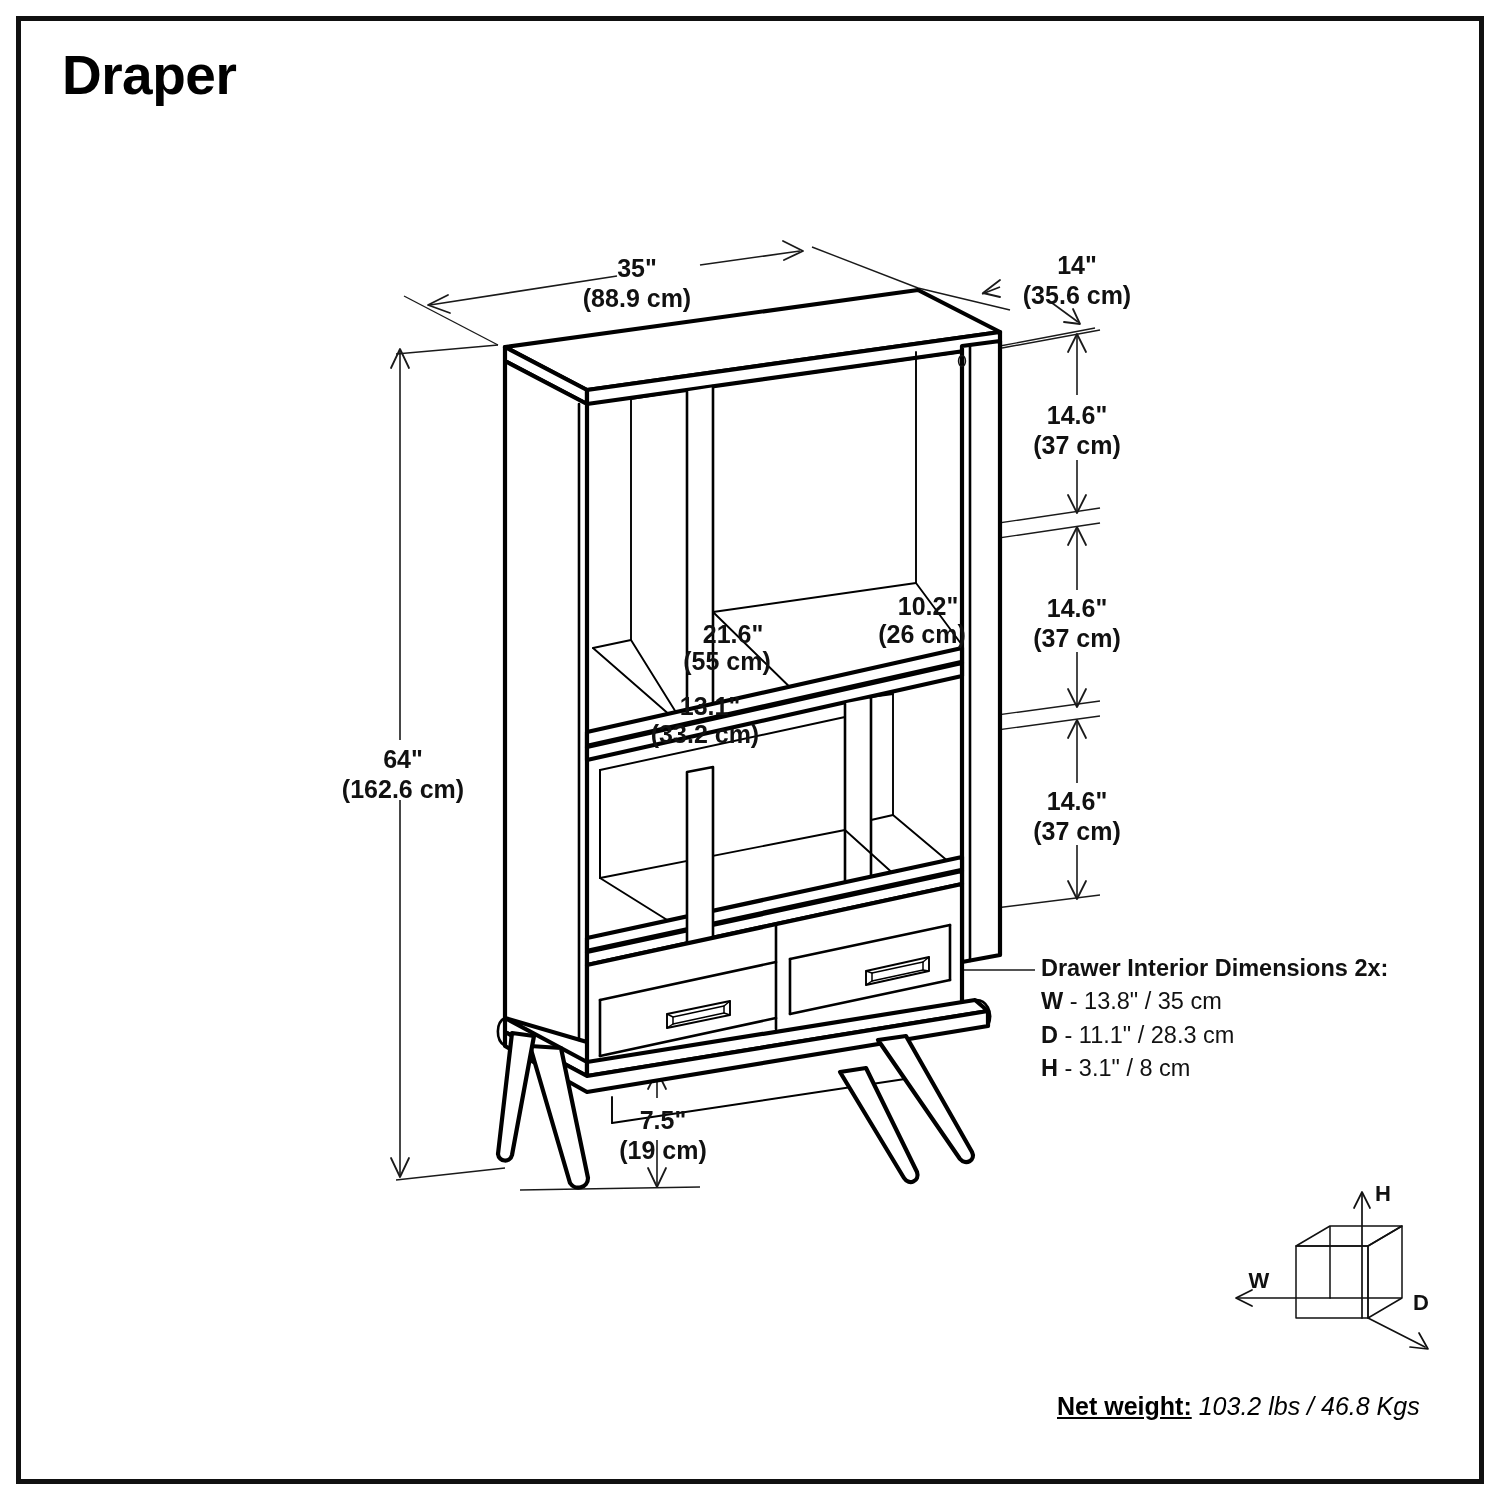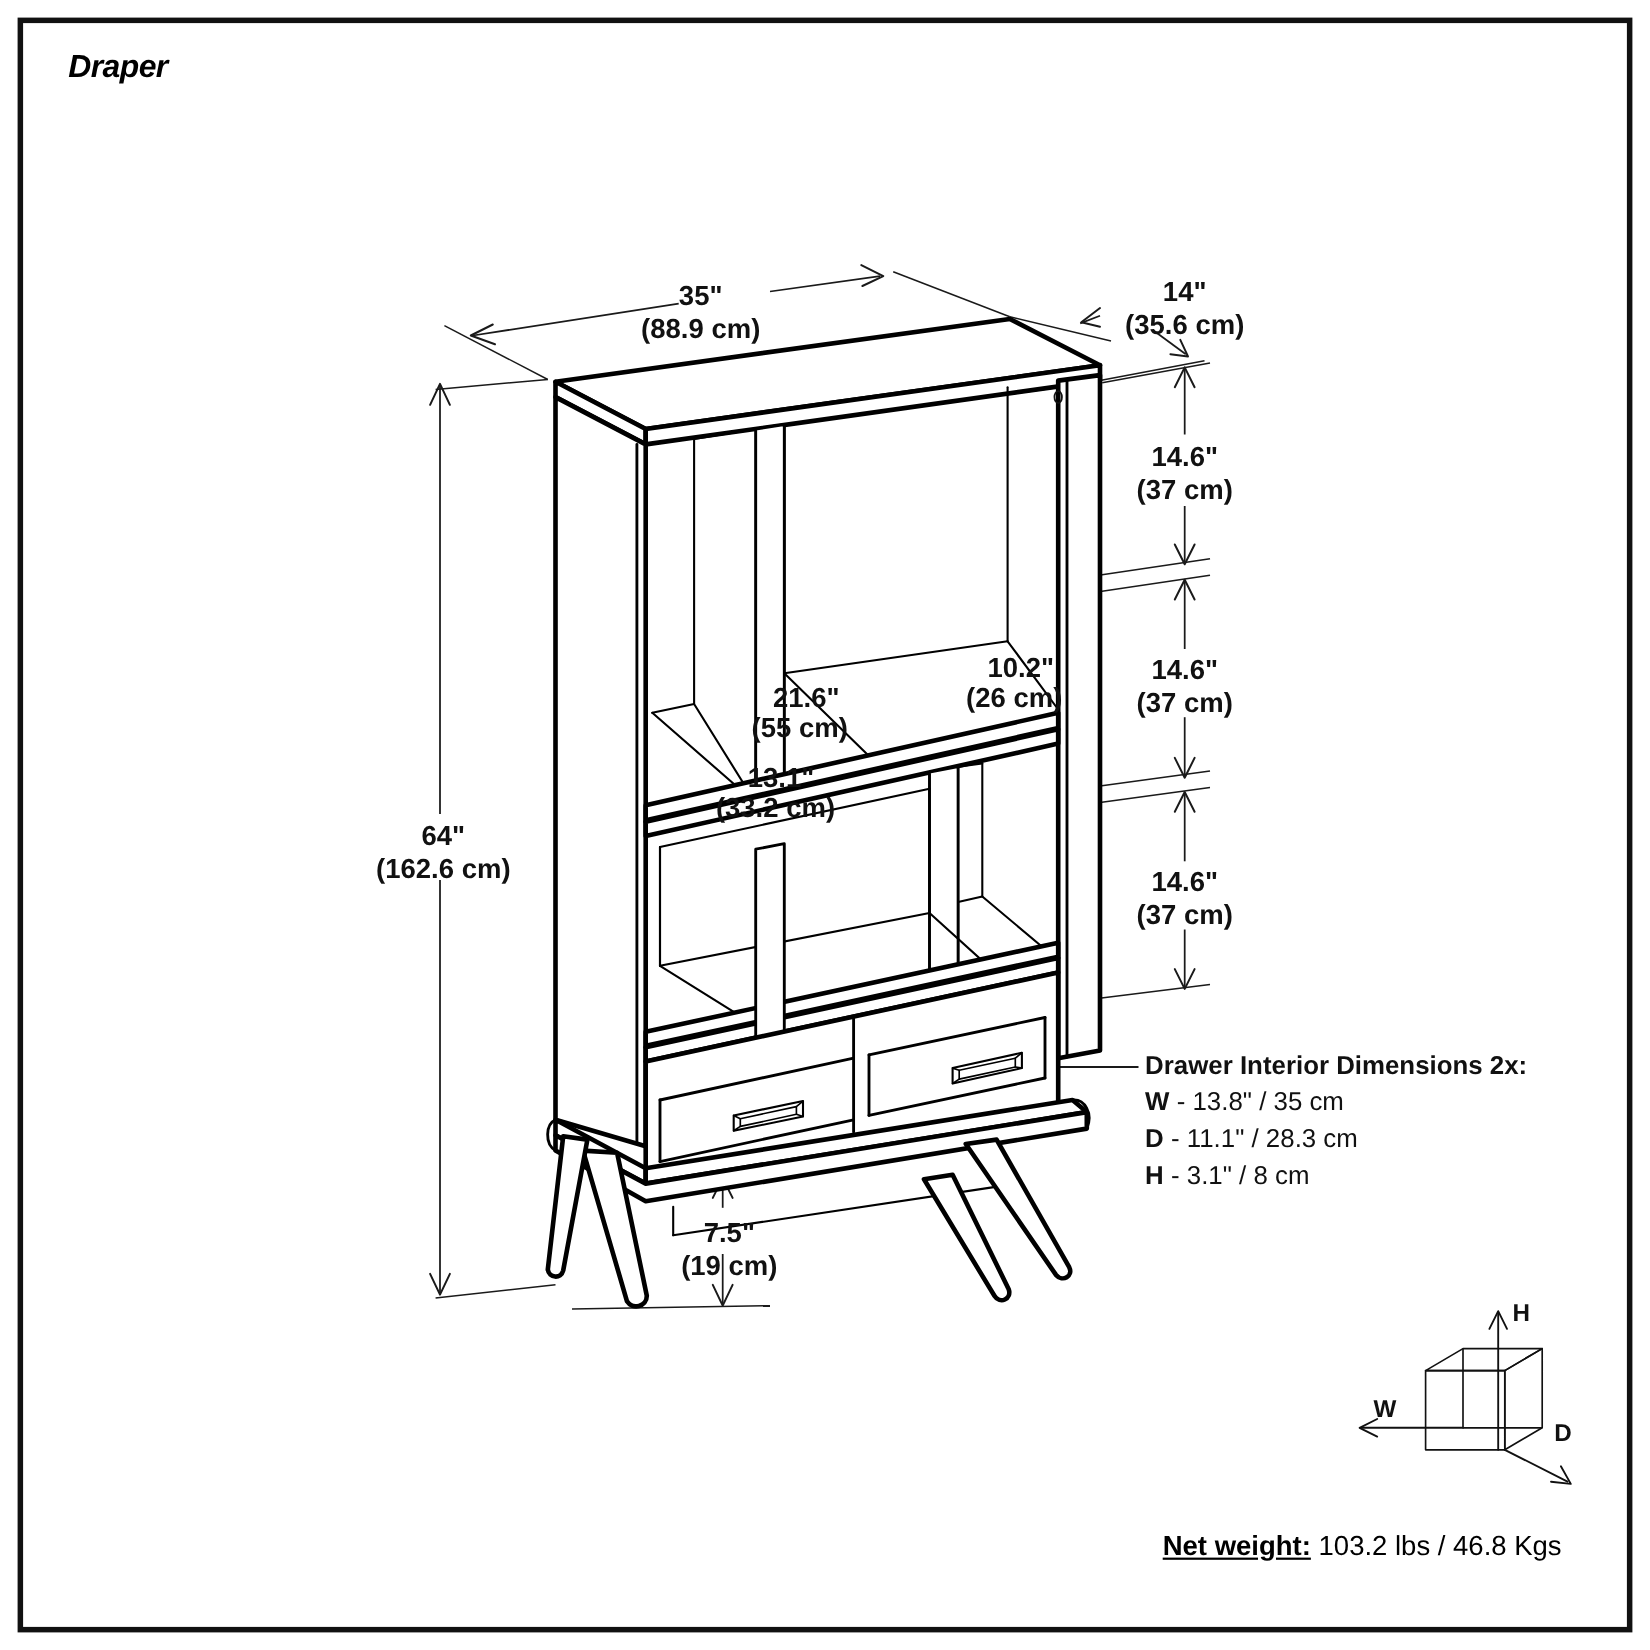--- a/index.html
+++ b/index.html
@@ -38,26 +38,25 @@
   }
 
   
   #title-block {
     position: absolute;
     left: 62px;
     top: 46px;
     width: 900px;
   }
   #title-line1 {
-    font-size: 29px;
+    font-size: 55px;
     font-weight: 700;
     line-height: 1.08;
     letter-spacing: -0.5px;
     white-space: nowrap;
-    font-style: italic;
   }
   #title-line2 {
     font-size: 45px;
     font-weight: 700;
     line-height: 1.08;
     letter-spacing: -0.5px;
     white-space: nowrap;
   }
 
   
@@ -87,21 +86,21 @@
 
   
   #net-weight {
     position: absolute;
     left: 1057px;
     top: 1392px;
     font-size: 25px;
     white-space: nowrap;
   }
   #net-weight .nw-label { font-weight: 700; text-decoration: underline; }
-  #net-weight .nw-value { font-weight: 400; }
+  #net-weight .nw-value { font-weight: 400; font-style: italic; }
 
   
   text {
     font-family: "Liberation Sans", sans-serif;
     fill: #111111;
   }
   .dim-text {
     font-size: 25px;
     font-weight: 700;
     text-anchor: middle;

